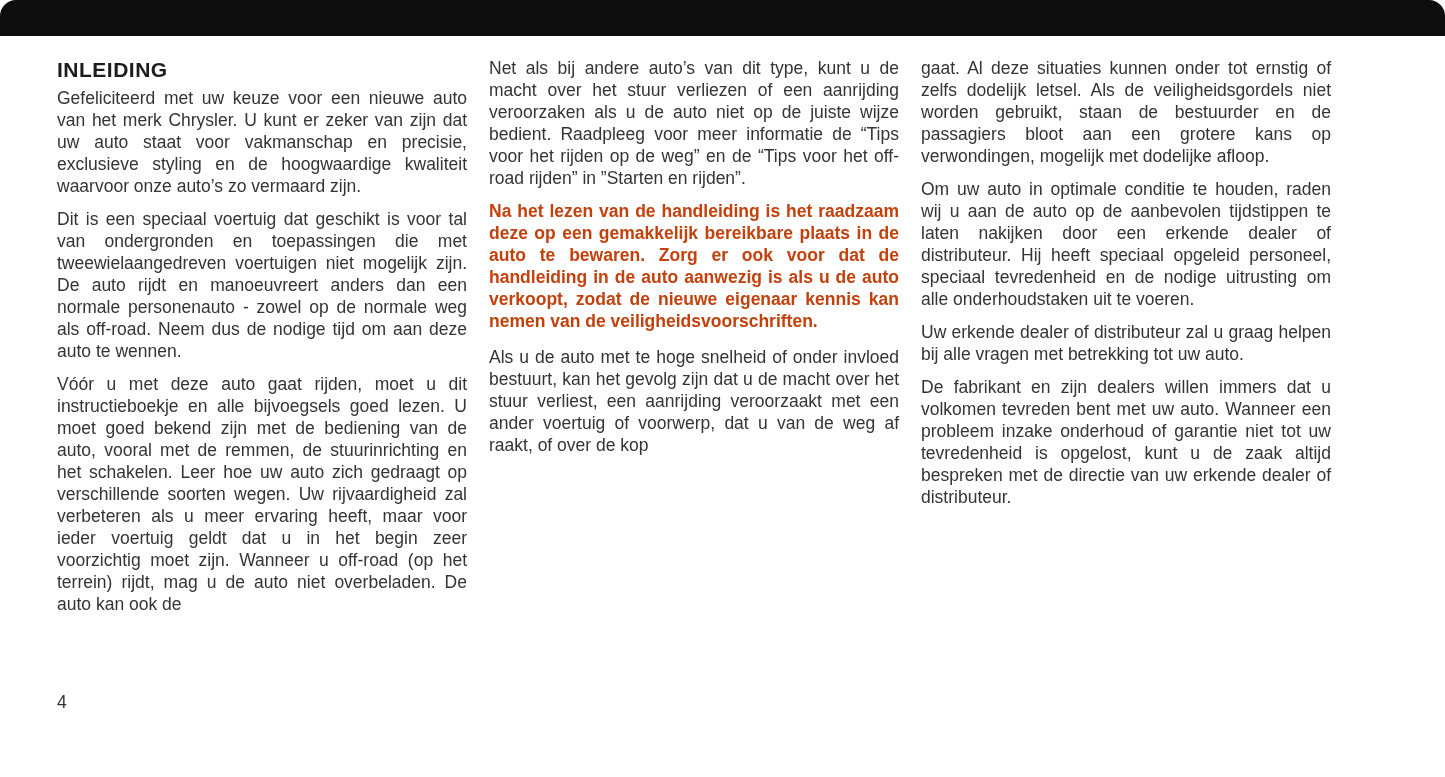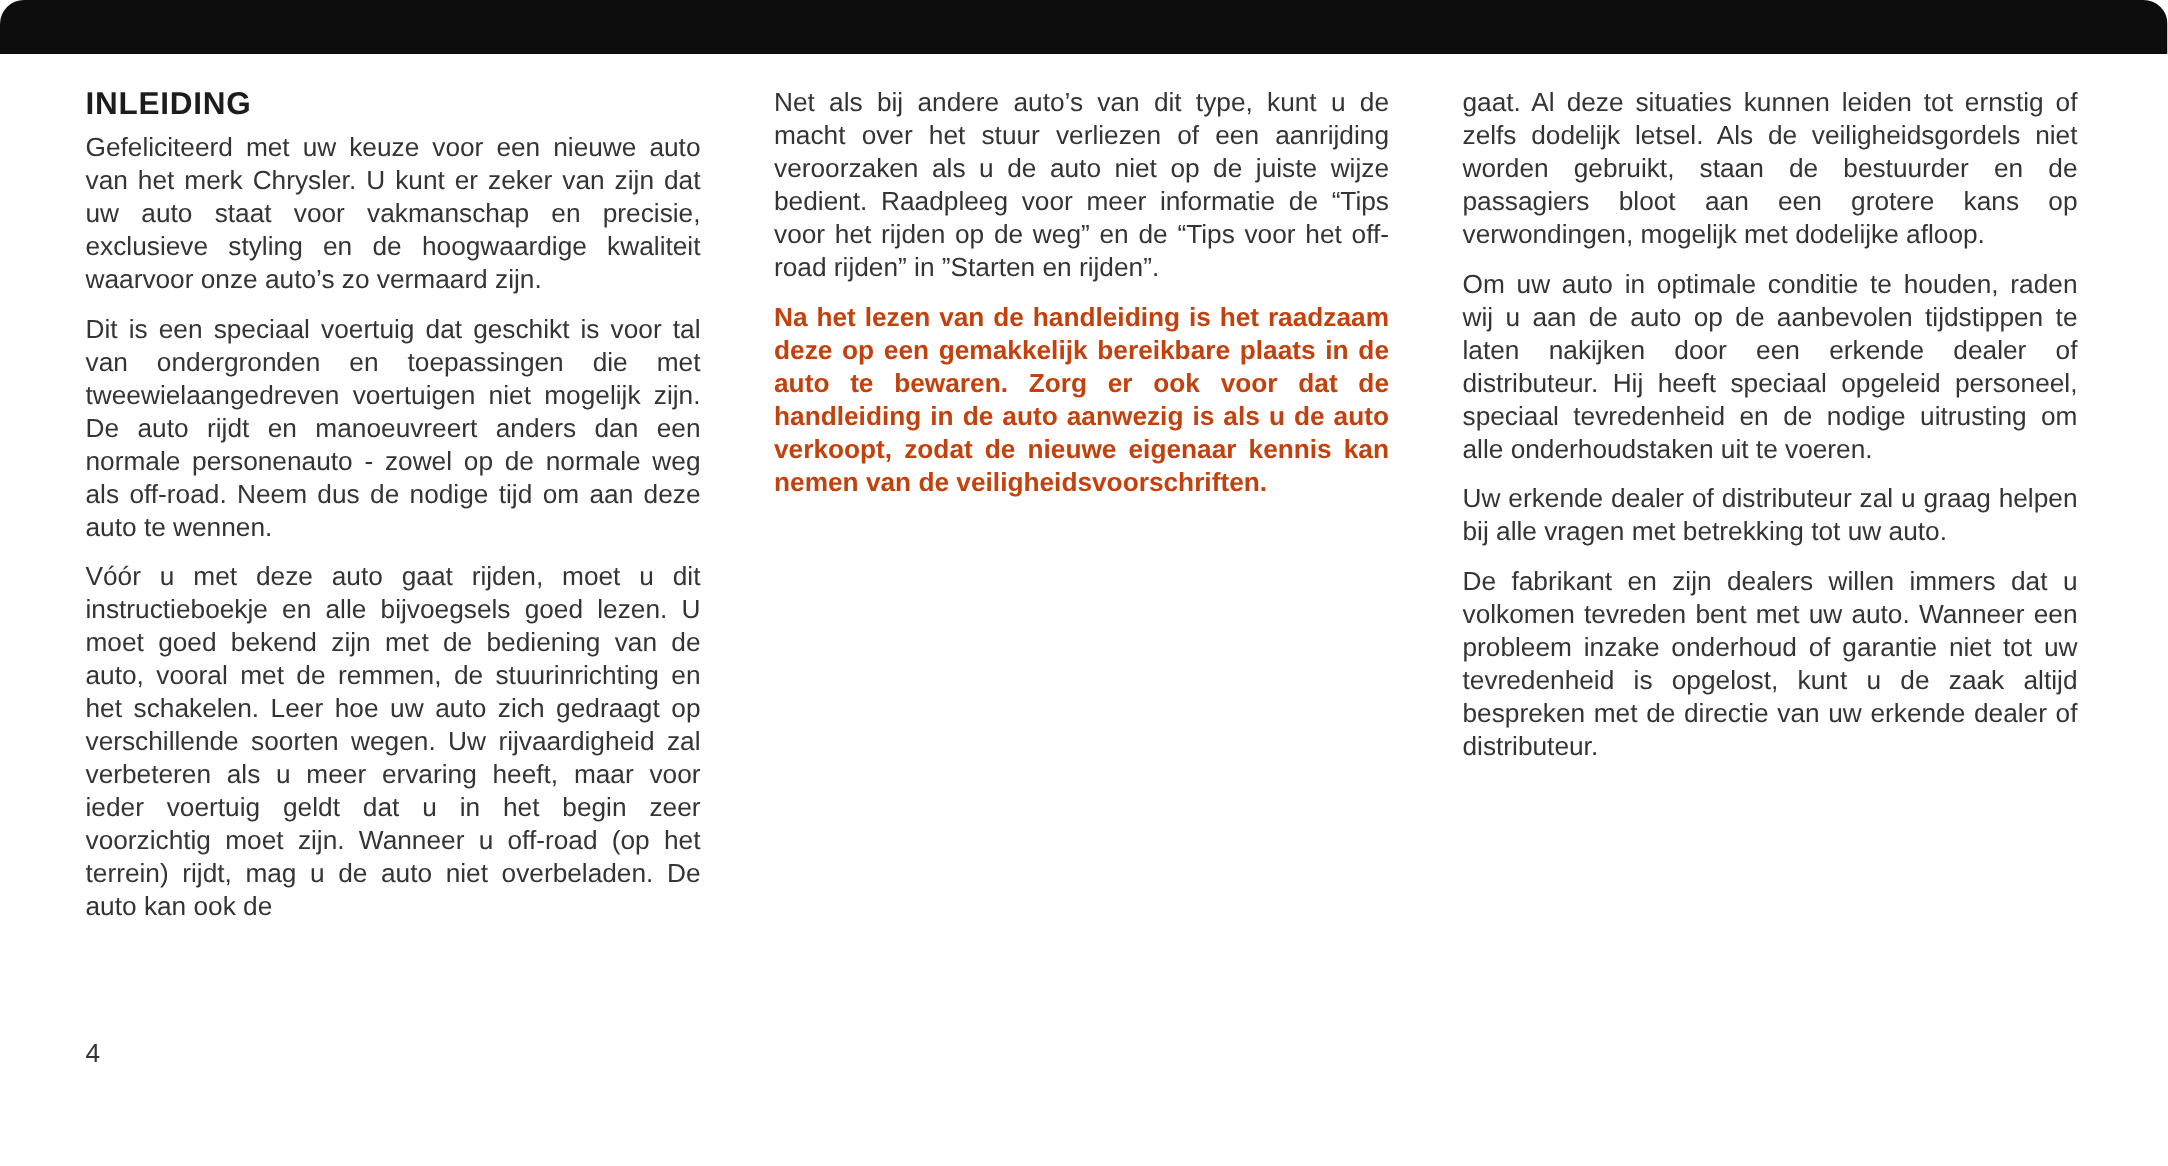--- a/index.html
+++ b/index.html
@@ -23,21 +23,21 @@
     height: 36px;
     background: #0d0d0d;
     border-radius: 16px 16px 0 0;
   }
   .content {
     position: absolute;
     top: 57px;
     left: 57px;
     right: 58px;
     display: flex;
-    gap: 49px;
+    gap: 22px;
   }
   .col {
     flex: 0 0 410px;
     width: 410px;
     color: #343434;
     font-size: 17.5px;
     line-height: 22px;
     text-align: justify;
   }
   .col p { margin-bottom: 11px; }
@@ -83,24 +83,25 @@
     <div class="col">
       <h1 class="inleiding">INLEIDING</h1>
       <p>Gefeliciteerd met uw keuze voor een nieuwe auto van het merk Chrysler. U kunt er zeker van zijn dat uw auto staat voor vakmanschap en precisie, exclusieve styling en de hoogwaardige kwaliteit waarvoor onze auto’s zo vermaard zijn.</p>
       <p>Dit is een speciaal voertuig dat geschikt is voor tal van ondergronden en toepassingen die met tweewielaangedreven voertuigen niet mogelijk zijn. De auto rijdt en manoeuvreert anders dan een normale personenauto - zowel op de normale weg als off-road. Neem dus de nodige tijd om aan deze auto te wennen.</p>
       <p>Vóór u met deze auto gaat rijden, moet u dit instructieboekje en alle bijvoegsels goed lezen. U moet goed bekend zijn met de bediening van de auto, vooral met de remmen, de stuurinrichting en het schakelen. Leer hoe uw auto zich gedraagt op verschillende soorten wegen. Uw rijvaardigheid zal verbeteren als u meer ervaring heeft, maar voor ieder voertuig geldt dat u in het begin zeer voorzichtig moet zijn. Wanneer u off-road (op het terrein) rijdt, mag u de auto niet overbeladen. De auto kan ook de</p>
     </div>
 
     <div class="col">
       <p>Net als bij andere auto’s van dit type, kunt u de macht over het stuur verliezen of een aanrijding veroorzaken als u de auto niet op de juiste wijze bedient. Raadpleeg voor meer informatie de “Tips voor het rijden op de weg” en de “Tips voor het off-road rijden” in ”Starten en rijden”.</p>
       <p class="bold-note">Na het lezen van de handleiding is het raadzaam deze op een gemakkelijk bereikbare plaats in de auto te bewaren. Zorg er ook voor dat de handleiding in de auto aanwezig is als u de auto verkoopt, zodat de nieuwe eigenaar kennis kan nemen van de veiligheidsvoorschriften.</p>
+      <p>Als u de auto met te hoge snelheid of onder invloed bestuurt, kan het gevolg zijn dat u de macht over het stuur verliest, een aanrijding veroorzaakt met een ander voertuig of voorwerp, dat u van de weg af raakt, of over de kop</p>
     </div>
 
     <div class="col">
-      <p>gaat. Al deze situaties kunnen leiden tot ernstig of zelfs dodelijk letsel. Als de veiligheidsgordels niet worden gebruikt, staan de bestuurder en de passagiers bloot aan een grotere kans op verwondingen, mogelijk met dodelijke afloop.</p>
+      <p>gaat. Al deze situaties kunnen onder tot ernstig of zelfs dodelijk letsel. Als de veiligheidsgordels niet worden gebruikt, staan de bestuurder en de passagiers bloot aan een grotere kans op verwondingen, mogelijk met dodelijke afloop.</p>
       <p>Om uw auto in optimale conditie te houden, raden wij u aan de auto op de aanbevolen tijdstippen te laten nakijken door een erkende dealer of distributeur. Hij heeft speciaal opgeleid personeel, speciaal tevredenheid en de nodige uitrusting om alle onderhoudstaken uit te voeren.</p>
       <p>Uw erkende dealer of distributeur zal u graag helpen bij alle vragen met betrekking tot uw auto.</p>
       <p>De fabrikant en zijn dealers willen immers dat u volkomen tevreden bent met uw auto. Wanneer een probleem inzake onderhoud of garantie niet tot uw tevredenheid is opgelost, kunt u de zaak altijd bespreken met de directie van uw erkende dealer of distributeur.</p>
     </div>
 
   </div>
 
   <div class="page-number">4</div>
 
 </div>

